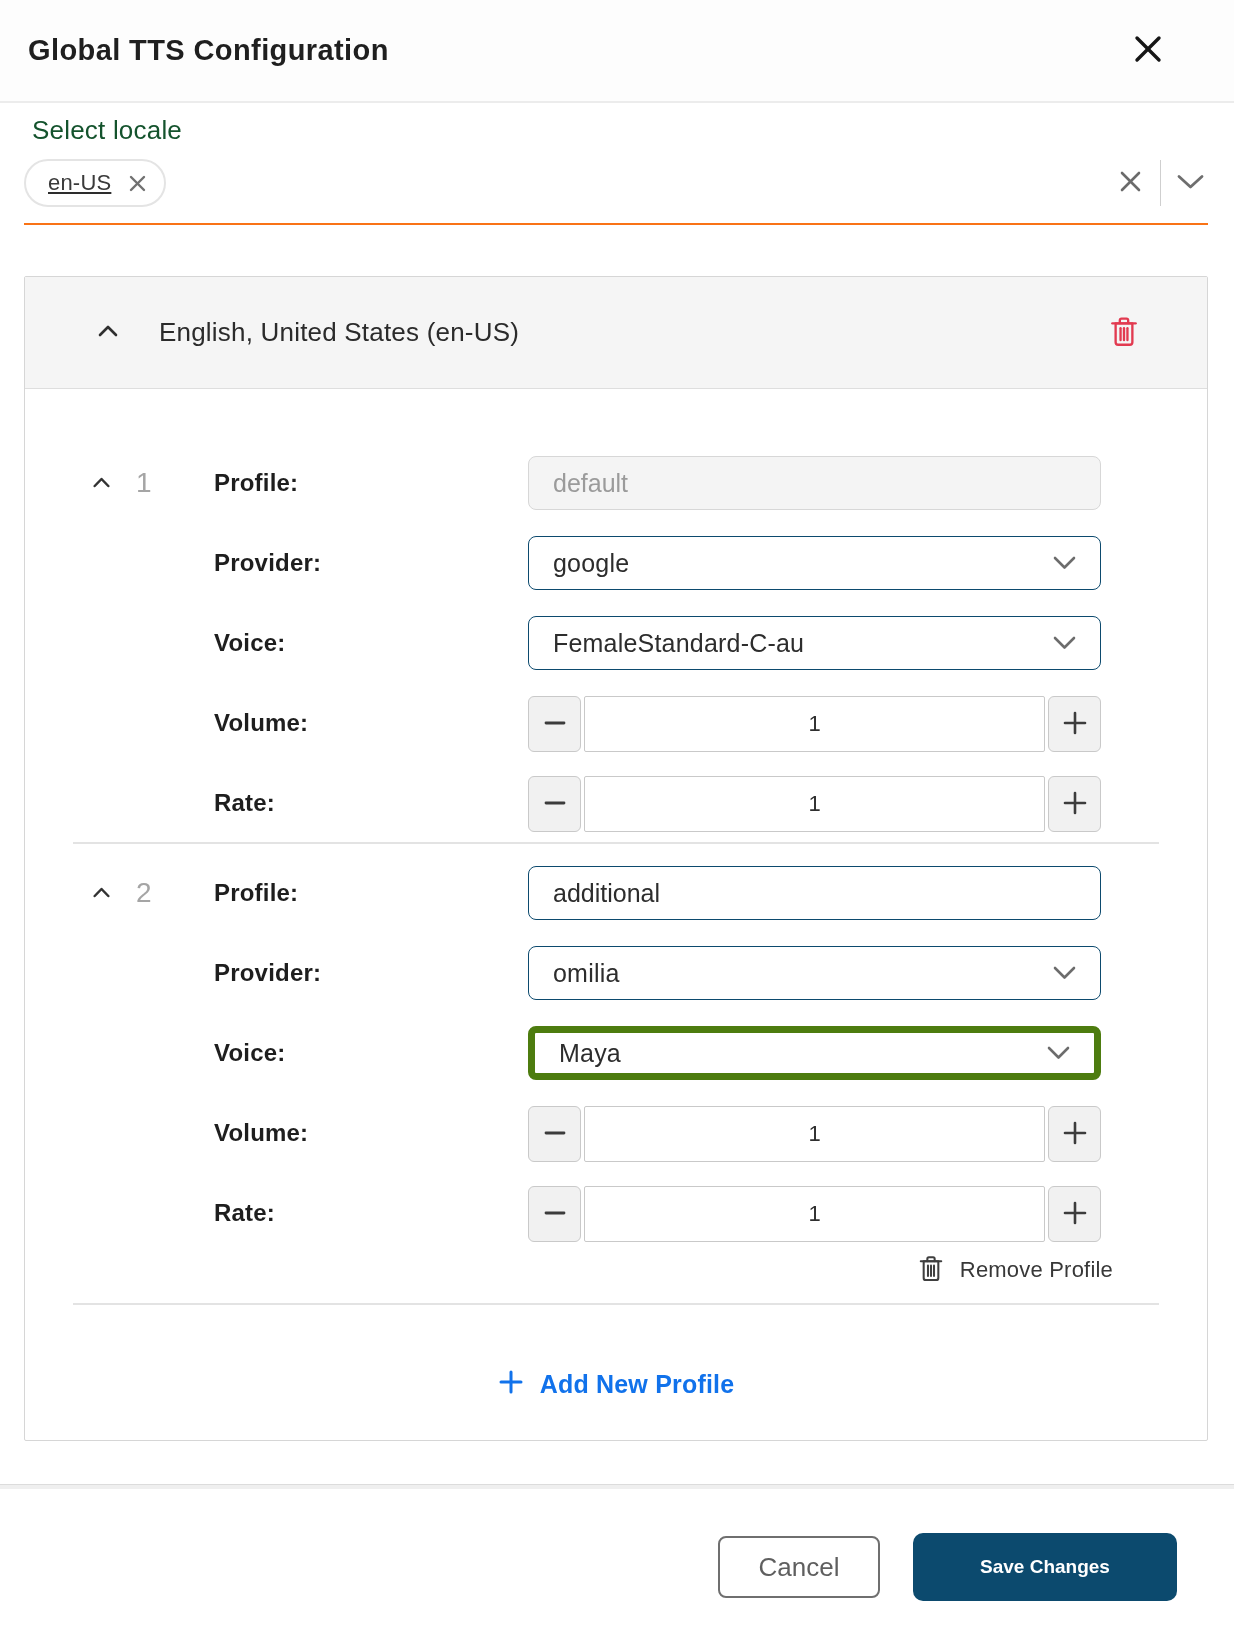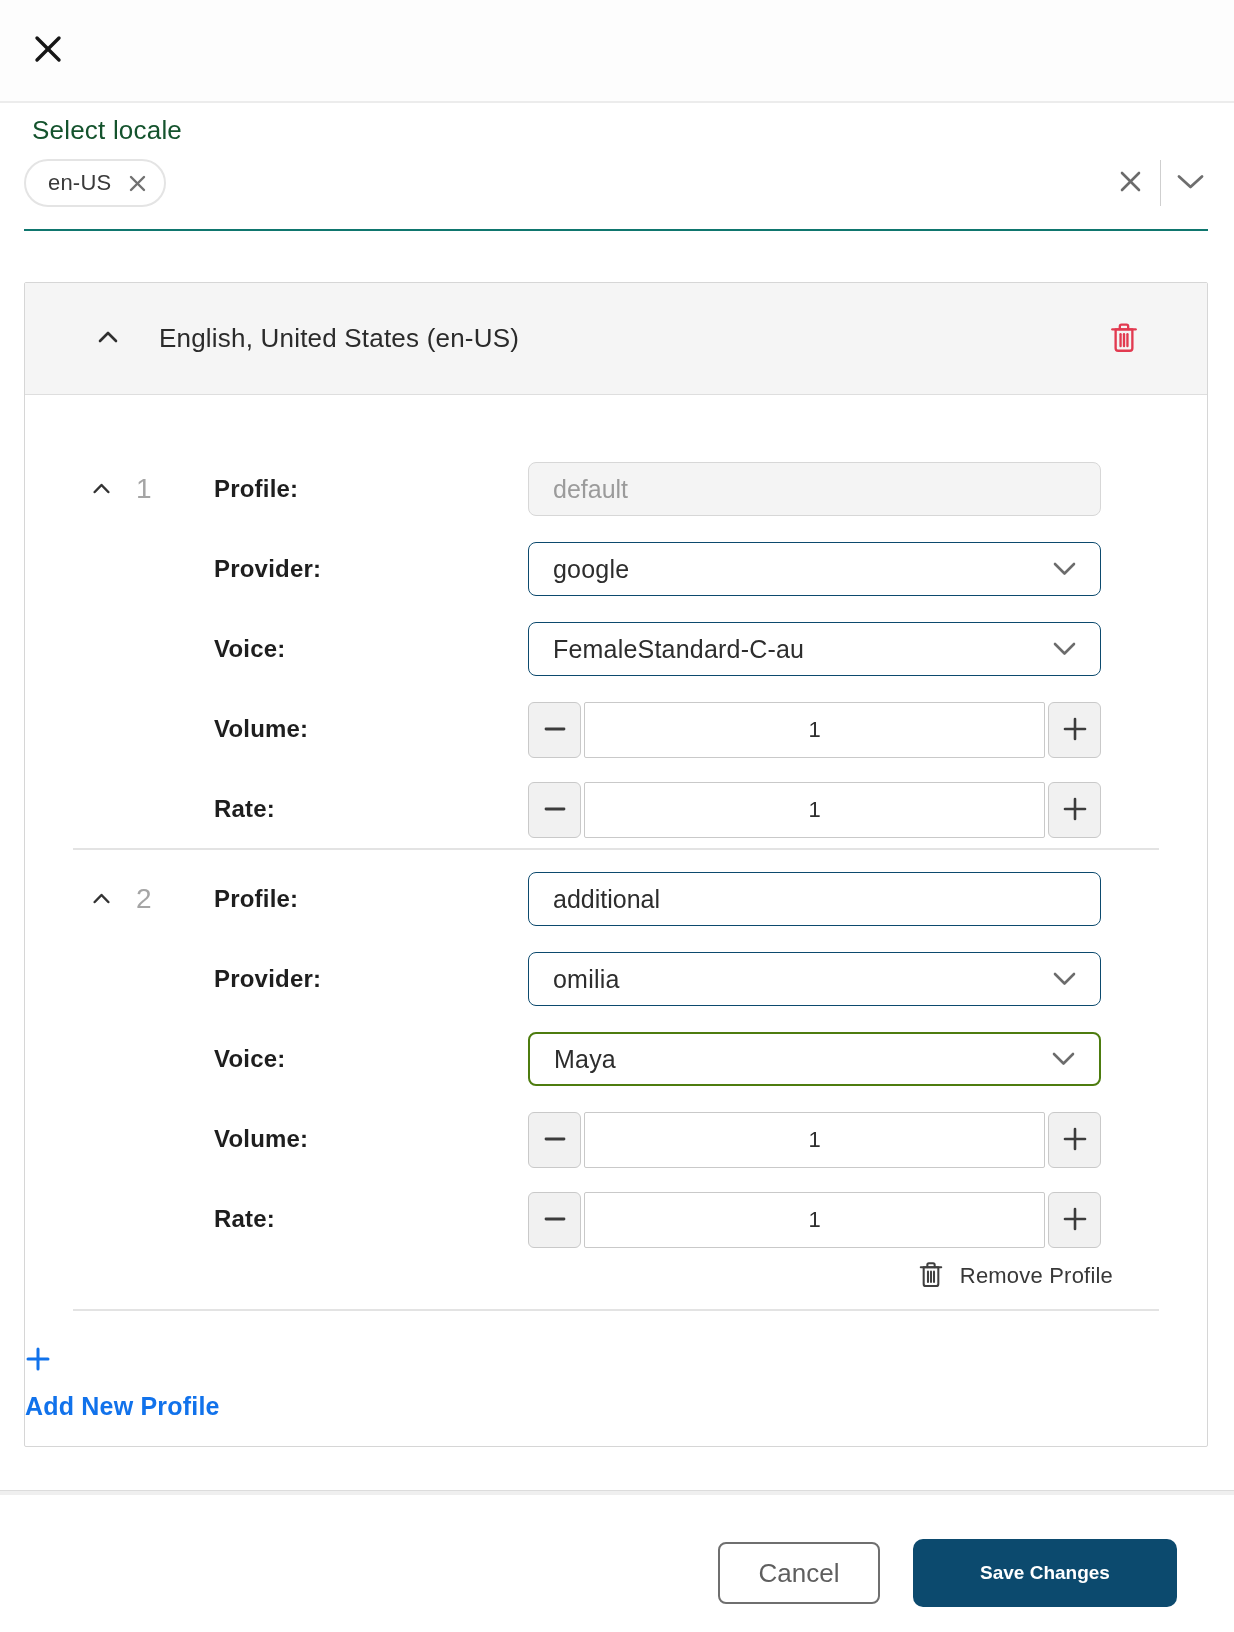--- a/index.html
+++ b/index.html
@@ -19,21 +19,21 @@
     padding:0 66px 0 28px;
   }
   .modal-title { font-size:29px; font-weight:700; color:#1f1f1f; letter-spacing:0.4px; }
   .icon-btn { background:none; border:none; cursor:pointer; display:flex; align-items:center; justify-content:center; padding:4px; }
 
   
   .select-section { padding:0 26px 0 24px; }
   .select-label { margin:12px 0 12px 8px; font-size:26px; color:#14532d; }
   .select-row {
     display:flex; align-items:center; margin-top:13px;
-    padding-bottom:22px; border-bottom:2px solid #0f766e;
+    padding-bottom:16px; border-bottom:2px solid #f97316;text-decoration:underline;
   }
   .locale-chip {
     display:inline-flex; align-items:center; gap:16px;
     height:48px; padding:0 16px 0 22px;
     border:2px solid #e4e4e4; border-radius:26px; background:#fff;
   }
   .locale-chip-text { font-size:22px; color:#3a3a3a; }
   .select-controls { margin-left:auto; display:flex; align-items:center; }
   .v-divider { width:1px; height:46px; background:#cfcfcf; margin:0 12px; }
 
@@ -56,42 +56,42 @@
   .row-field { width:573px; height:54px; position:relative; }
 
   .text-input, .select-box {
     width:100%; height:54px; border:1px solid #0c4a6e; border-radius:8px;
     font-family:"Liberation Sans",sans-serif; font-size:25px; color:#2d2d2d;
     padding:0 24px; background:#fff;
   }
   .text-input.disabled { background:#f4f4f4; border-color:#d7d7d7; color:#9b9b9b; }
   .select-box { display:flex; align-items:center; cursor:pointer; }
   .select-box .chev { margin-left:auto; display:flex; align-items:center; }
-  .select-box.focused { border:2px solid #4d7c0f; }
+  .select-box.focused { border:7px solid #4d7c0f; }
 
   .stepper { display:flex; align-items:center; width:573px; height:56px; gap:3px; }
   .stepper-btn {
     width:53px; height:56px; background:#f1f1f1; border:1px solid #c9c9c9;
     border-radius:6px; display:flex; align-items:center; justify-content:center; cursor:pointer;
   }
   .stepper-input {
     flex:1; height:56px; text-align:center; border:1px solid #c9c9c9; border-radius:2px;
     font-family:"Liberation Sans",sans-serif; font-size:22px; color:#2f2f2f; background:#fff;
   }
 
   .profile-divider { border:none; border-top:2px solid #e3e3e3; margin:12px 48px 22px; }
   .bottom-divider  { border:none; border-top:2px solid #e3e3e3; margin:13px 48px 0; }
 
   .remove-row {
     height:40px; margin-right:94px;
     display:flex; justify-content:flex-end; align-items:center; gap:16px; cursor:pointer;
   }
   .remove-label { font-size:22px; color:#383838; }
 
-  .add-row { height:44px; margin-top:50px; display:flex; align-items:flex-start; justify-content:center; gap:16px; cursor:pointer;flex-direction:column; }
+  .add-row { height:44px; margin-top:50px; display:flex; align-items:flex-end; justify-content:center; gap:16px; cursor:pointer; }
   .add-label { font-size:25px; font-weight:700; color:#1172eb; }
 
   
   .footer-band { margin-top:43px; height:5px; background:#efefef; border-top:1px solid #dcdcdc; }
   .footer-actions {
     margin-top:44px; padding-right:57px; height:68px;
     display:flex; align-items:center; justify-content:flex-end; gap:33px;
   }
   .btn-cancel {
     width:162px; height:62px; background:#fff; border:2px solid #6f6f6f; border-radius:8px;
@@ -101,20 +101,21 @@
     width:264px; height:68px; background:#0c4a6e; border:none; border-radius:10px;
     font-family:"Liberation Sans",sans-serif; font-size:19px; font-weight:700; color:#fff; cursor:pointer;
   }
 </style>
 </head>
 <body>
 
 <div class="modal">
 
   <div class="modal-header">
+    <div class="modal-title">Global TTS Configuration</div>
     <button class="icon-btn">
       <span>
         <svg width="32" height="32" viewBox="0 0 32 32" fill="none" stroke="#161616" stroke-width="3.4" stroke-linecap="round">
             <line x1="5" y1="5" x2="27" y2="27"></line>
             <line x1="27" y1="5" x2="5" y2="27"></line>
           </svg>
       </span>
     </button>
   </div>
 

